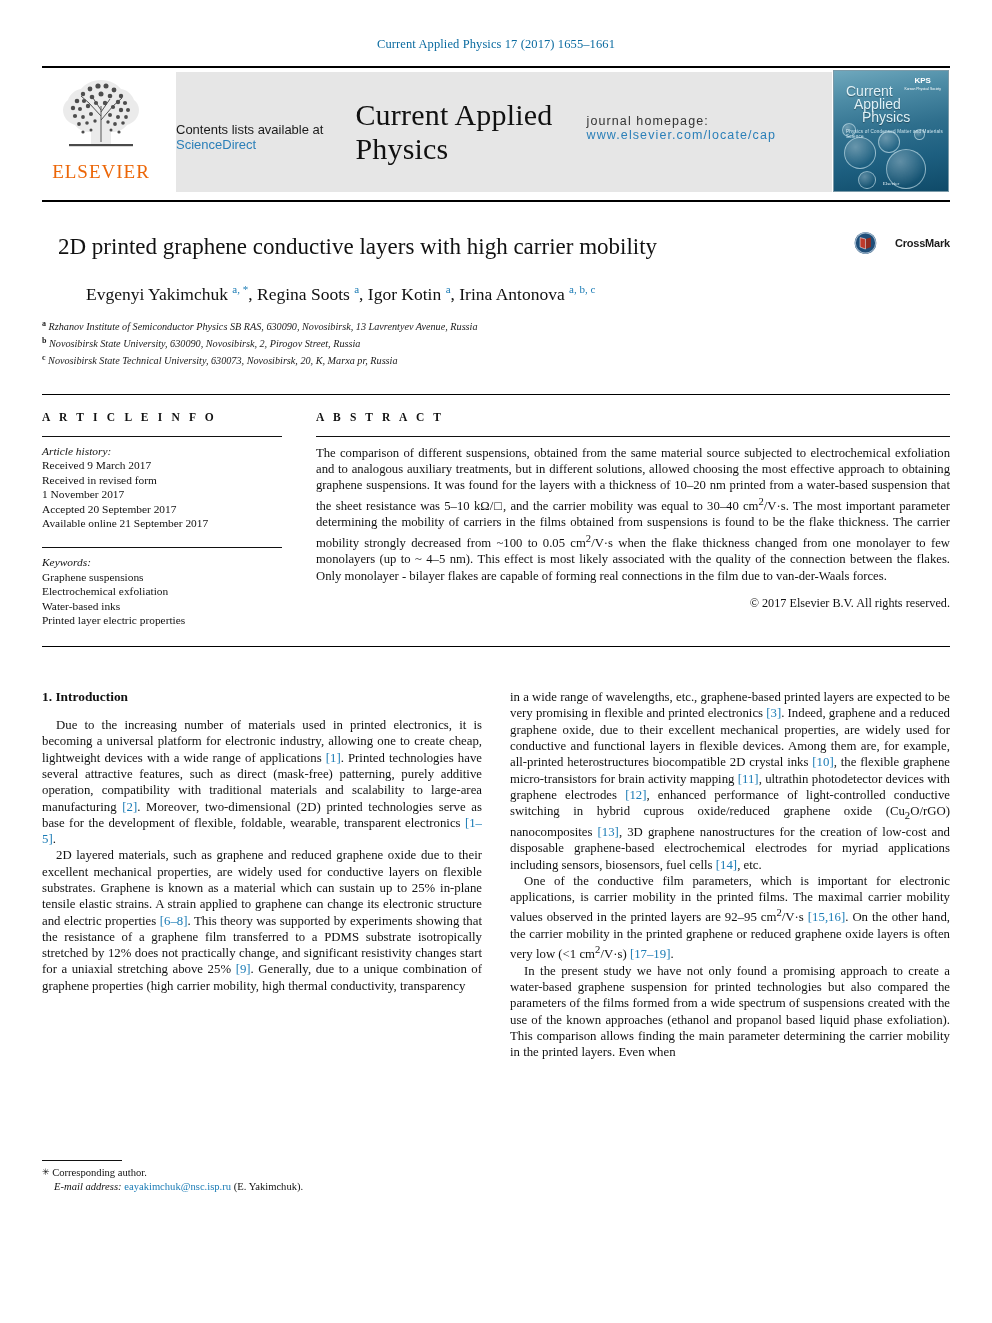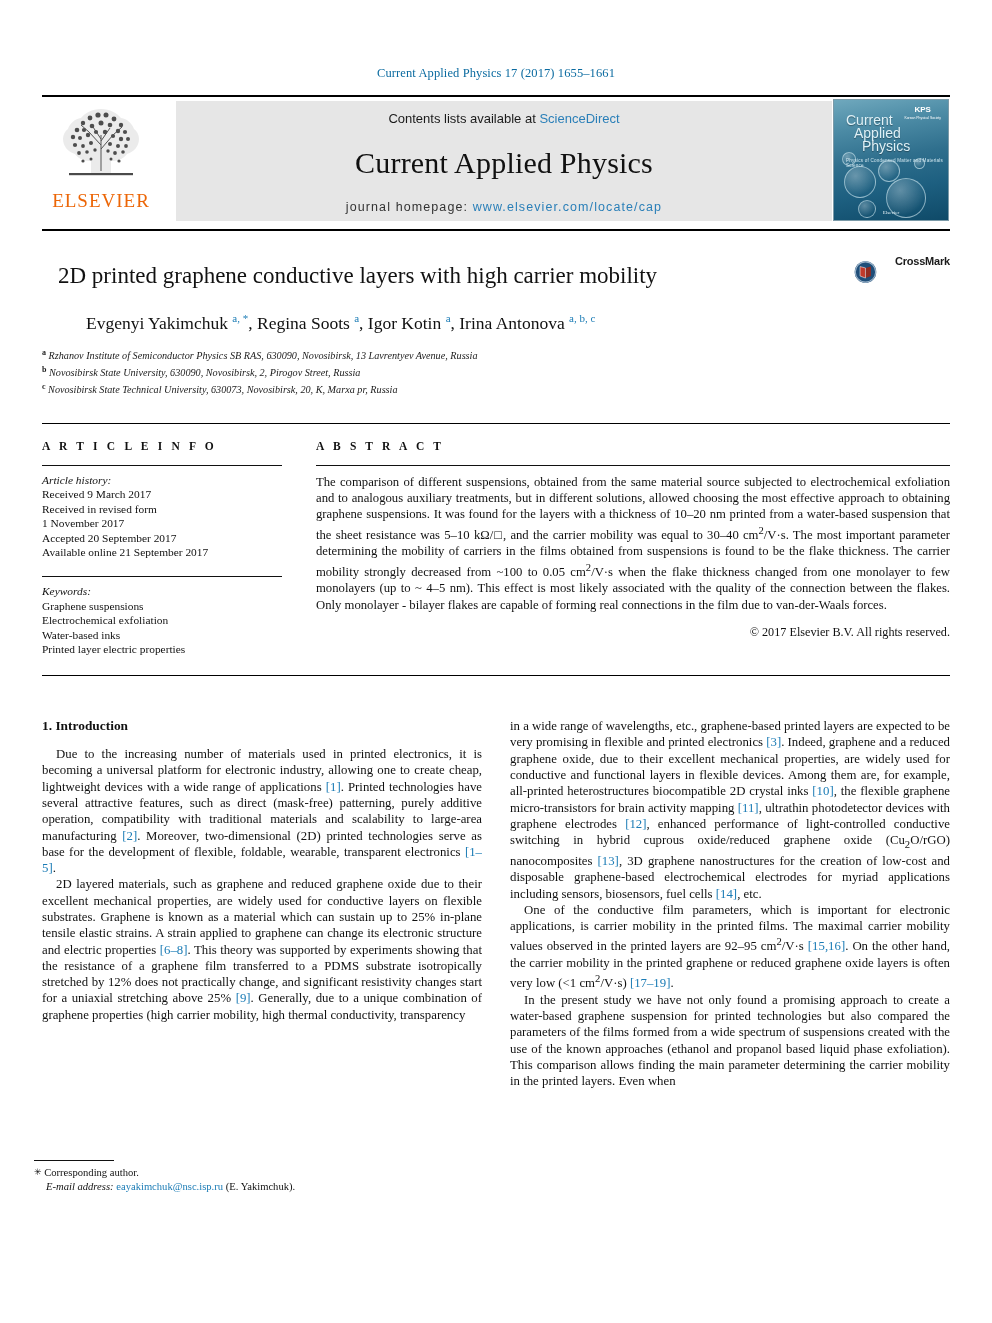--- a/index.html
+++ b/index.html
@@ -21,21 +21,21 @@
     position: relative;
     box-sizing: border-box;
   }
 
   
   .running-head {
     text-align: center;
     font-family: "Liberation Serif", serif;
     font-size: 12.5px;
     color: #0b6ba0;
-    padding-top: 66px;
+    padding-top: 37px;
     letter-spacing: 0.1px;
   }
 
   
   .banner {
     margin: 14px 42px 0 42px;
     border-top: 2.5px solid #000;
     height: 130px;
     display: flex;
     align-items: stretch;
@@ -57,21 +57,21 @@
     font-size: 19px;
     letter-spacing: 1px;
     color: #ec6607;
     margin-top: 1px;
   }
   .banner-center {
     flex: 1 1 auto;
     background: #e6e6e6;
     margin: 4px 0 6px 16px;
     display: flex;
-    flex-direction: column;
+    flex-direction: row;
     align-items: center;
     justify-content: center;
     position: relative;
   }
   .contents-line {
     font-family: "Liberation Sans", sans-serif;
     font-size: 13px;
     color: #1a1a1a;
     margin-top: 10px;
   }
@@ -161,21 +161,21 @@
   .title-area {
     margin: 34px 42px 0 42px;
     position: relative;
   }
   .crossmark {
     position: absolute;
     right: 0px;
     top: -6px;
     width: 96px;
     display: flex;
-    align-items: flex-start;
+    align-items: center;
     gap: 18px;
   }
   .cm-word {
     font-family: "Liberation Sans", sans-serif;
     font-size: 11px;
     font-weight: bold;
     color: #1b1b1b;
     letter-spacing: -0.2px;
   }
   .article-title {
@@ -280,21 +280,21 @@
     text-align: justify;
     margin: 0;
     text-indent: 14px;
     color: #111;
   }
   .ref { color: #1a7bb5; }
 
   
   .footnote {
     position: absolute;
-    left: 34px;
+    left: 42px;
     top: 1160px;
     width: 430px;
   }
   .fn-rule {
     width: 80px;
     border-top: 1px solid #111;
     margin-bottom: 5px;
   }
   .fn-text {
     font-family: "Liberation Serif", serif;

